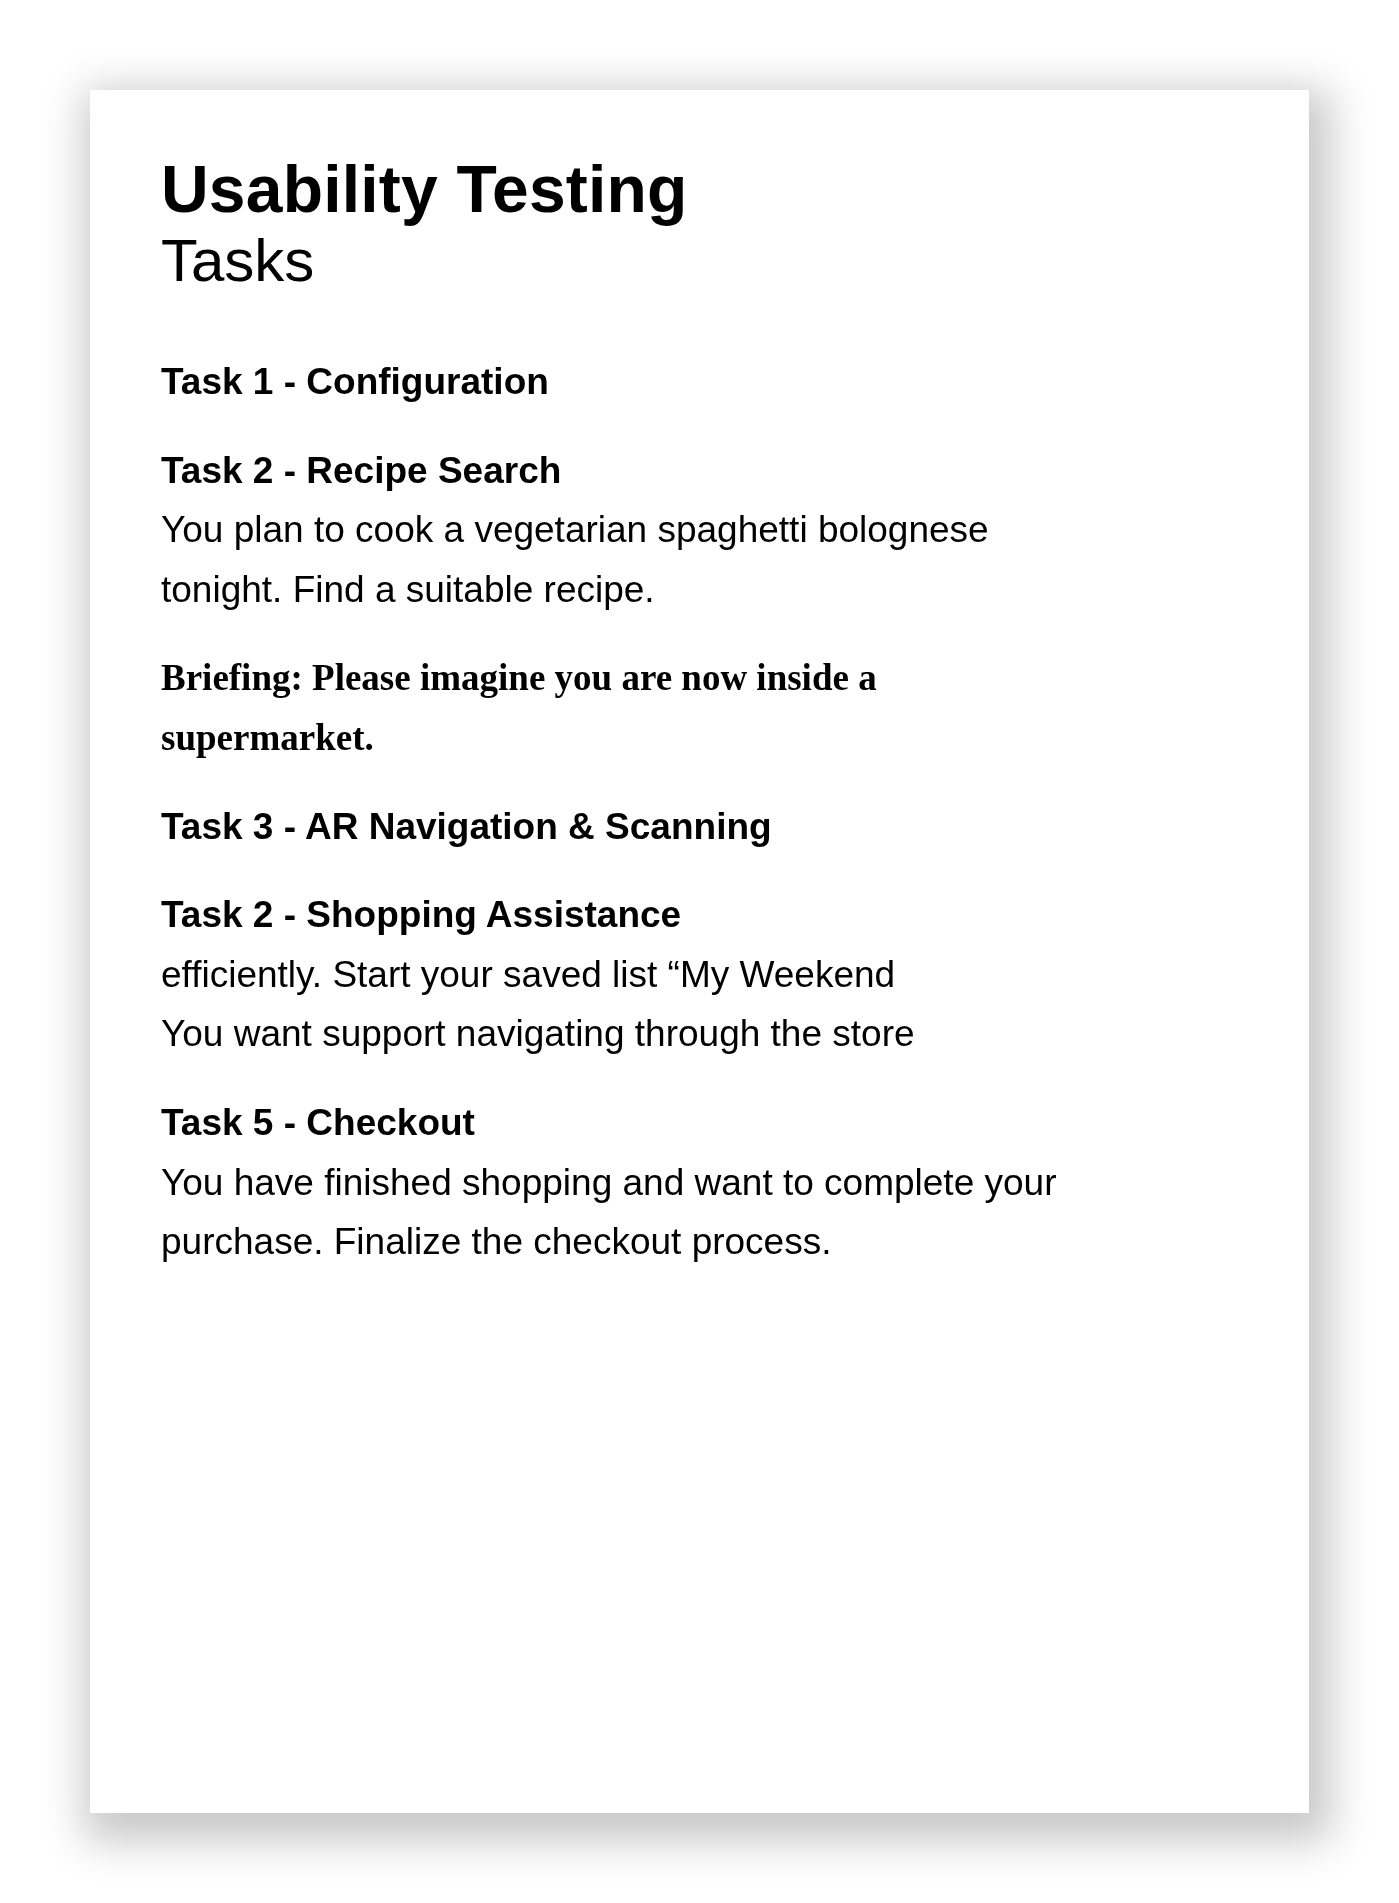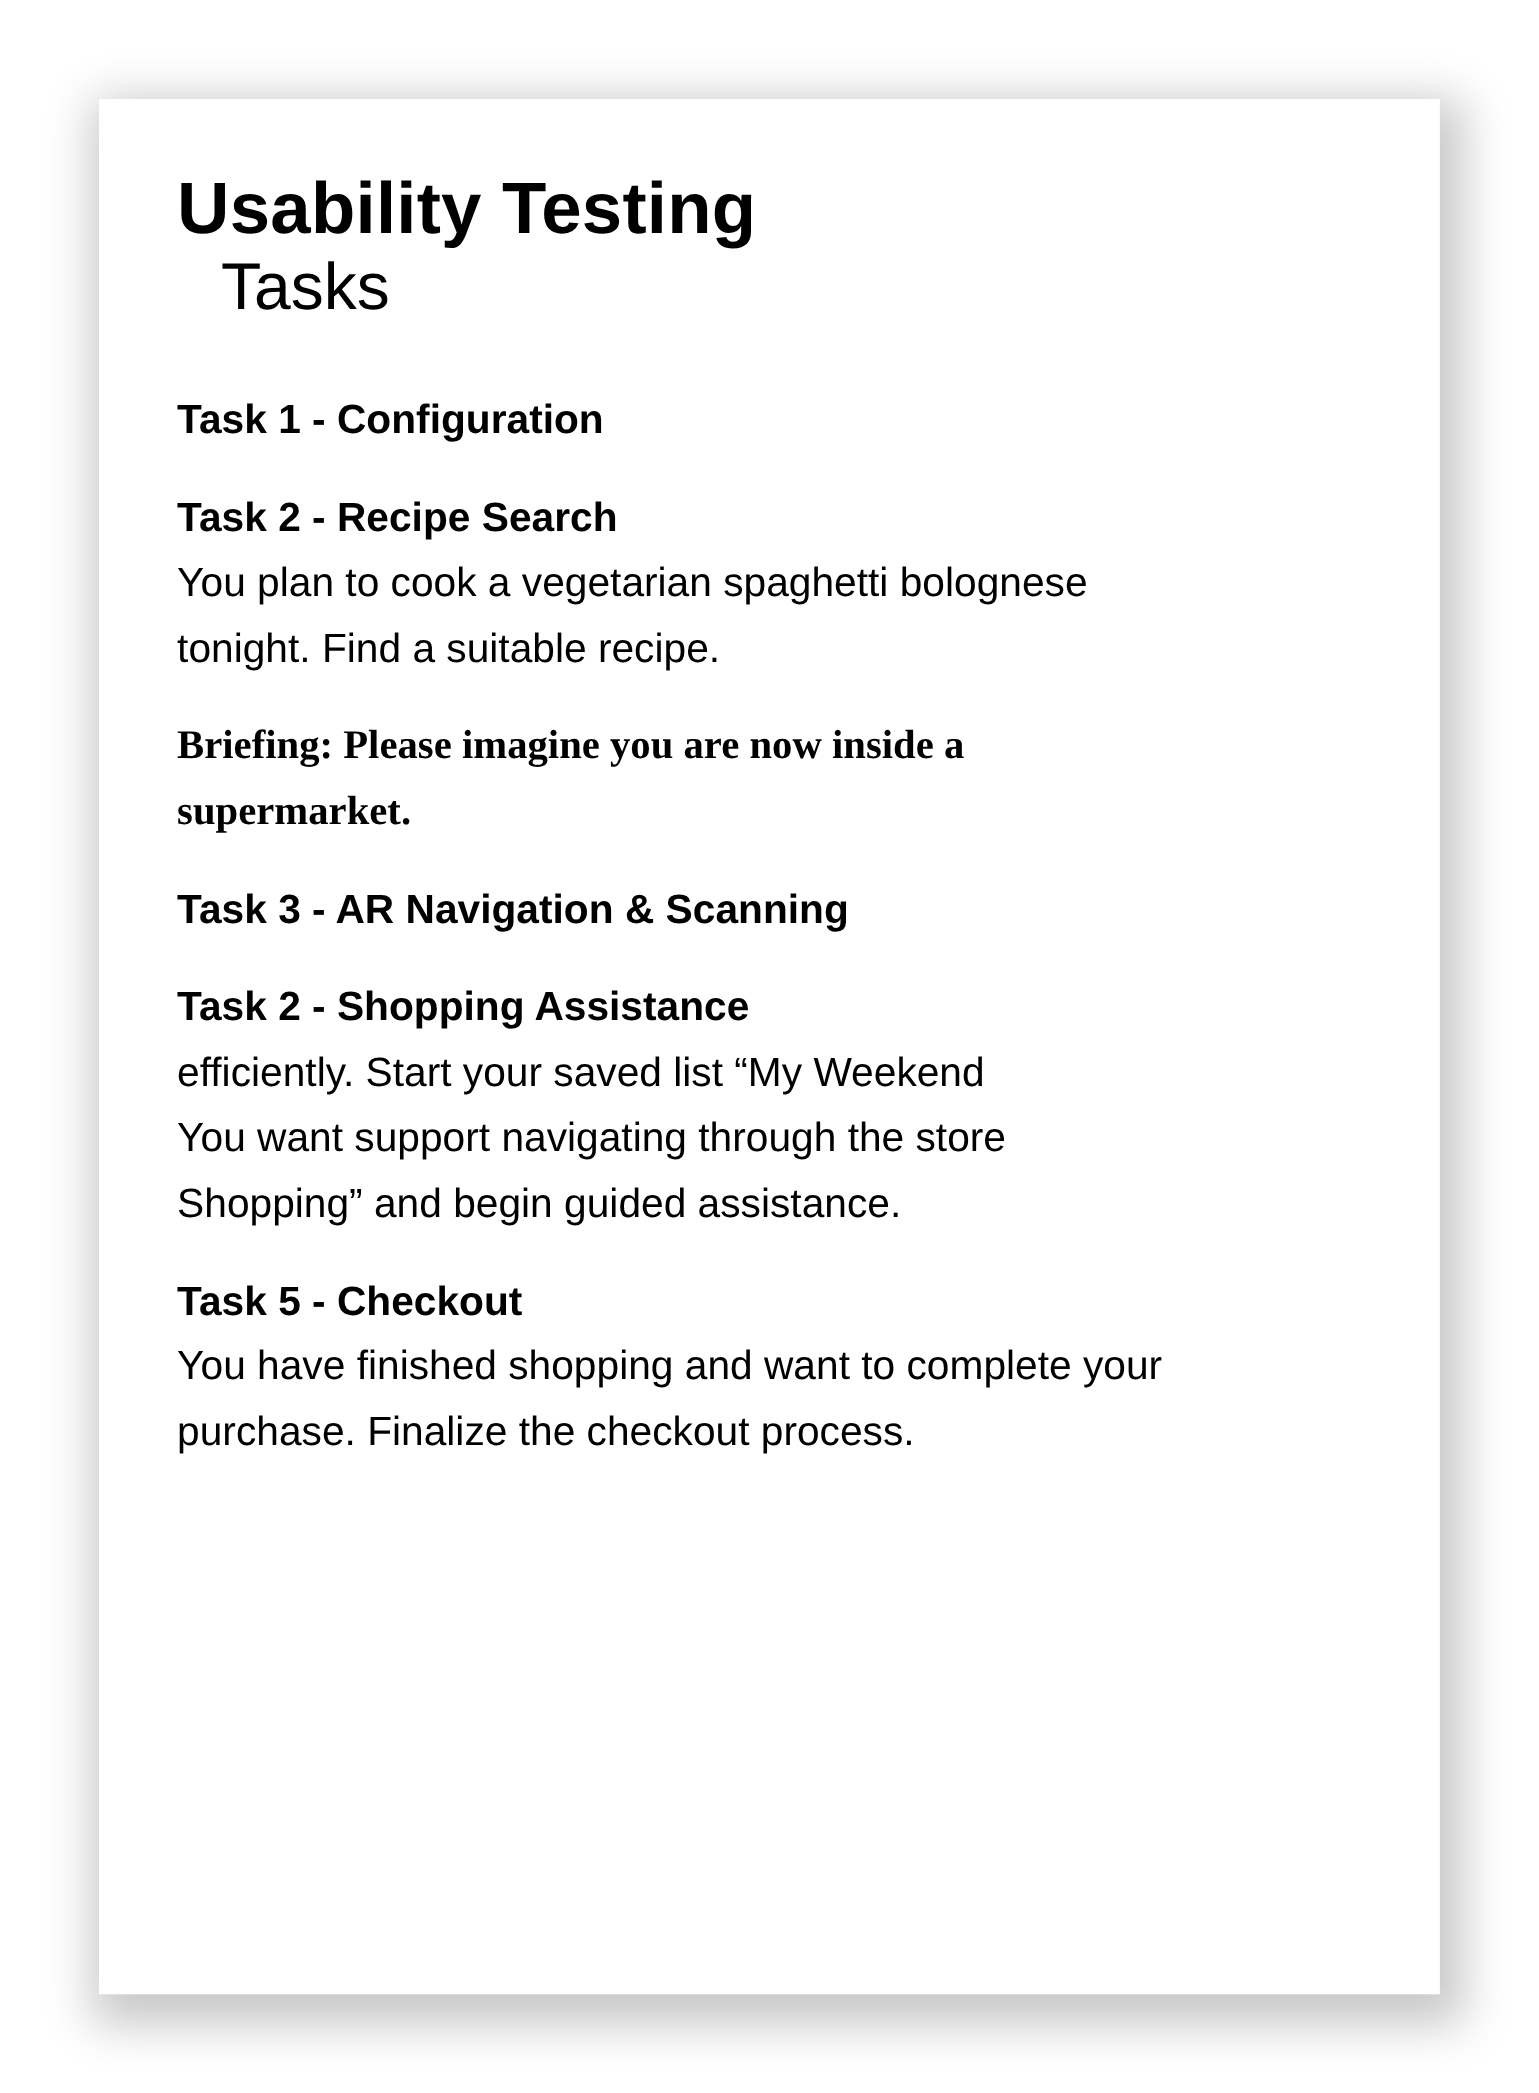--- a/index.html
+++ b/index.html
@@ -36,21 +36,20 @@
       font-size: 66px;
       line-height: 74px;
       letter-spacing: 0.2px;
       white-space: nowrap;
     }
     .title-sub {
       font-weight: 400;
       font-size: 60px;
       line-height: 70px;
       white-space: nowrap;
-      margin-left: 40px;
     }
     .sections {
       position: absolute;
       left: 71px;
       top: 262px;
       width: 1090px;
     }
     .section {
       margin: 0 0 29px 0;
     }
@@ -109,21 +108,20 @@
 
     <div class="section">
       <div class="section-heading">Task 3 - AR Navigation &amp; Scanning</div>
     </div>
 
     <div class="section">
       <div class="section-heading">Task 2 - Shopping Assistance</div>
       <p class="section-body">
         <span class="body-line">efficiently. Start your saved list “My Weekend</span>
         <span class="body-line">You want support navigating through the store</span>
-        <span class="body-line">Shopping” and begin guided assistance.</span>
       </p>
     </div>
 
     <div class="section">
       <div class="section-heading">Task 5 - Checkout</div>
       <p class="section-body">
         <span class="body-line">You have finished shopping and want to complete your</span>
         <span class="body-line">purchase. Finalize the checkout process.</span>
       </p>
     </div>

